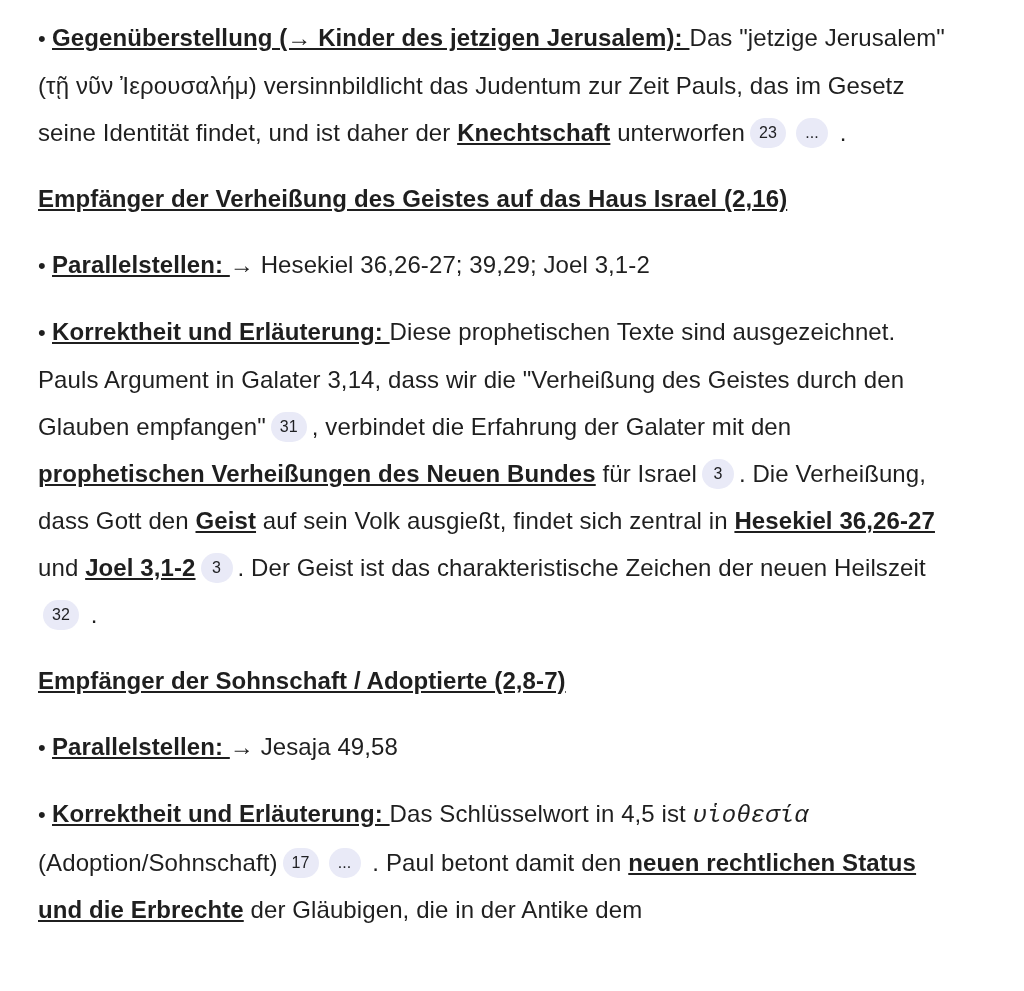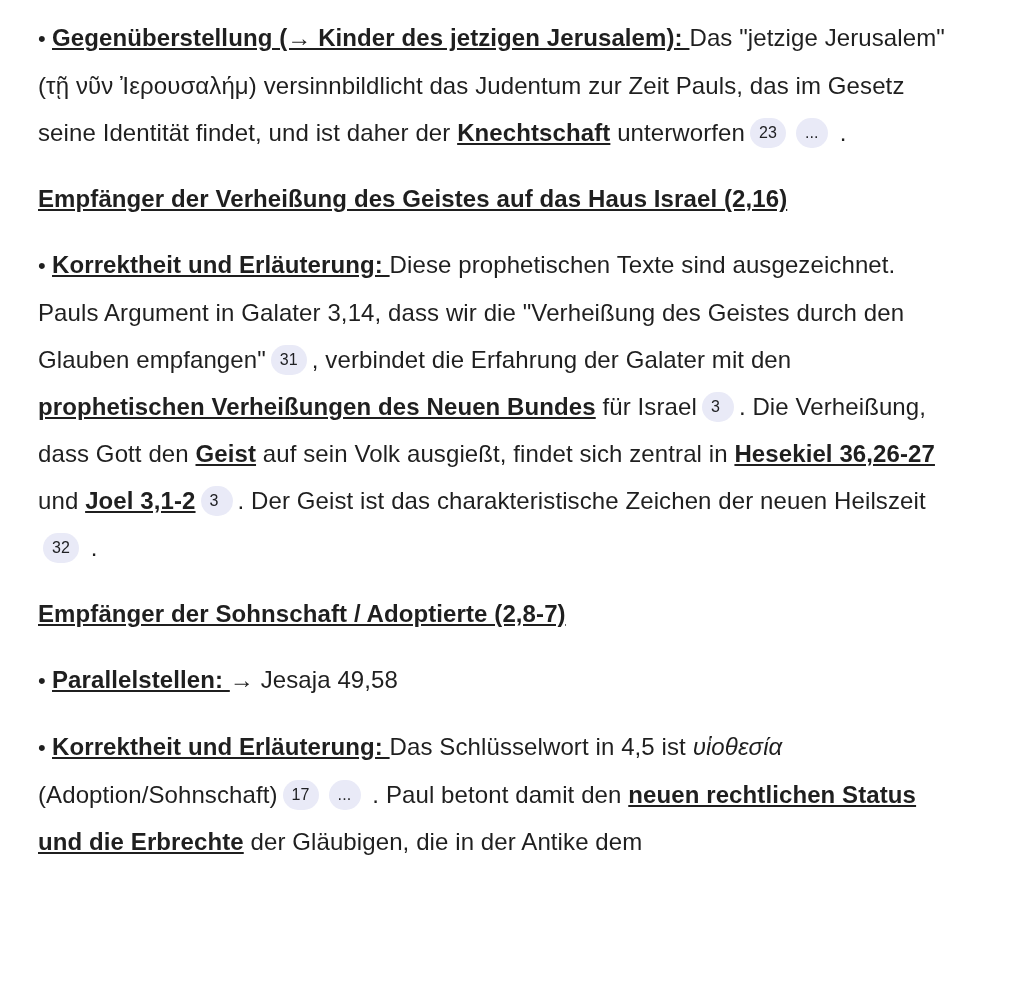--- a/index.html
+++ b/index.html
@@ -26,41 +26,42 @@
     margin: 0 0 19px 0;
   }
   .para.heading {
     font-weight: bold;
   }
   .bullet-marker {
     font-size: 22px;
   }
   .bold   { font-weight: bold; text-decoration: underline; }
   .normal { font-weight: normal; }
-  .italic { font-style: italic; font-family: Liberation Sans, sans-serif; }
+  .italic { font-style: italic; font-family: Liberation Mono, monospace; }
   .badge {
     display: inline-block;
     background: #e9eaf7;
     color: #202124;
     border-radius: 999px;
     font-size: 16px;
     font-weight: 500;
     line-height: 16px;
     padding: 7px 9px;
     min-width: 14px;
-    text-align: left;
+    text-align: center;
     vertical-align: 3px;
     margin: 0 5px;
     cursor: pointer;
     white-space: nowrap;
   }
 </style>
 </head>
 <body style="background: rgb(255, 255, 255); color: rgb(31, 31, 31);">
 
 <div class="doc">
     <div class="para bullet"><span class="bullet-marker">• </span><span class="bold">Gegenüberstellung (→ Kinder des jetzigen Jerusalem): </span><span class="normal">Das "jetzige Jerusalem" (τῇ νῦν Ἰερουσαλήμ) versinnbildlicht das Judentum zur Zeit Pauls, das im Gesetz seine Identität findet, und ist daher der </span><span class="bold">Knechtschaft</span><span class="normal"> unterworfen</span><span class="badge" style="background: rgb(233, 234, 247); color: rgb(32, 33, 36);">23</span><span class="badge" style="background: rgb(233, 234, 247); color: rgb(32, 33, 36);">...</span><span class="normal"> .</span></div>
     <div class="para heading"><span class="bold">Empfänger der Verheißung des Geistes auf das Haus Israel (2,16)</span></div>
+    <div class="para bullet"><span class="bullet-marker">• </span><span class="bold">Parallelstellen: </span><span class="normal">→ Hesekiel 36,26-27; 39,29; Joel 3,1-2</span></div>
     <div class="para bullet"><span class="bullet-marker">• </span><span class="bold">Korrektheit und Erläuterung: </span><span class="normal">Diese prophetischen Texte sind ausgezeichnet. Pauls Argument in Galater 3,14, dass wir die "Verheißung des Geistes durch den Glauben empfangen"</span><span class="badge" style="background: rgb(233, 234, 247); color: rgb(32, 33, 36);">31</span><span class="normal">, verbindet die Erfahrung der Galater mit den </span><span class="bold">prophetischen Verheißungen des Neuen Bundes</span><span class="normal"> für Israel</span><span class="badge" style="background: rgb(233, 234, 247); color: rgb(32, 33, 36);">3</span><span class="normal">. Die Verheißung, dass Gott den </span><span class="bold">Geist</span><span class="normal"> auf sein Volk ausgießt, findet sich zentral in </span><span class="bold">Hesekiel 36,26-27</span><span class="normal"> und </span><span class="bold">Joel 3,1-2</span><span class="badge" style="background: rgb(233, 234, 247); color: rgb(32, 33, 36);">3</span><span class="normal">. Der Geist ist das charakteristische Zeichen der neuen Heilszeit</span><span class="badge" style="background: rgb(233, 234, 247); color: rgb(32, 33, 36);">32</span><span class="normal"> .</span></div>
     <div class="para heading"><span class="bold">Empfänger der Sohnschaft / Adoptierte (2,8-7)</span></div>
     <div class="para bullet"><span class="bullet-marker">• </span><span class="bold">Parallelstellen: </span><span class="normal">→ Jesaja 49,58</span></div>
     <div class="para bullet"><span class="bullet-marker">• </span><span class="bold">Korrektheit und Erläuterung: </span><span class="normal">Das Schlüsselwort in 4,5 ist </span><span class="italic">υἱοθεσία</span><span class="normal"> (Adoption/Sohnschaft)</span><span class="badge" style="background: rgb(233, 234, 247); color: rgb(32, 33, 36);">17</span><span class="badge" style="background: rgb(233, 234, 247); color: rgb(32, 33, 36);">...</span><span class="normal"> . Paul betont damit den </span><span class="bold">neuen rechtlichen Status und die Erbrechte</span><span class="normal"> der Gläubigen, die in der Antike dem</span></div>
   </div>
 
 </body></html>

